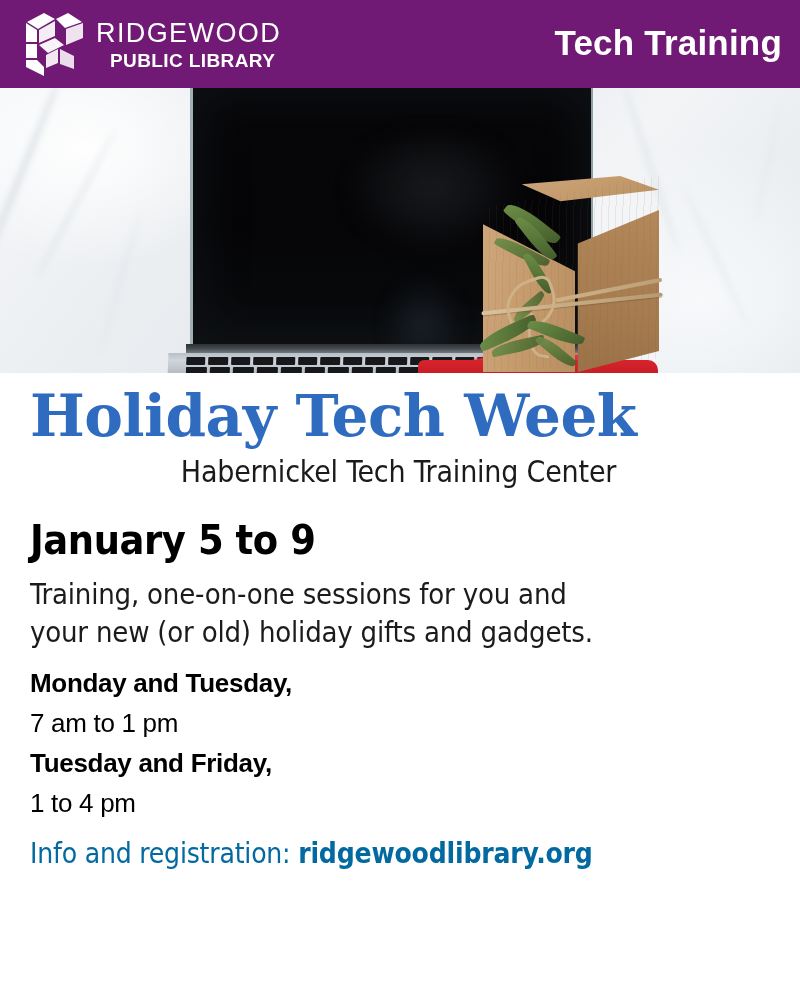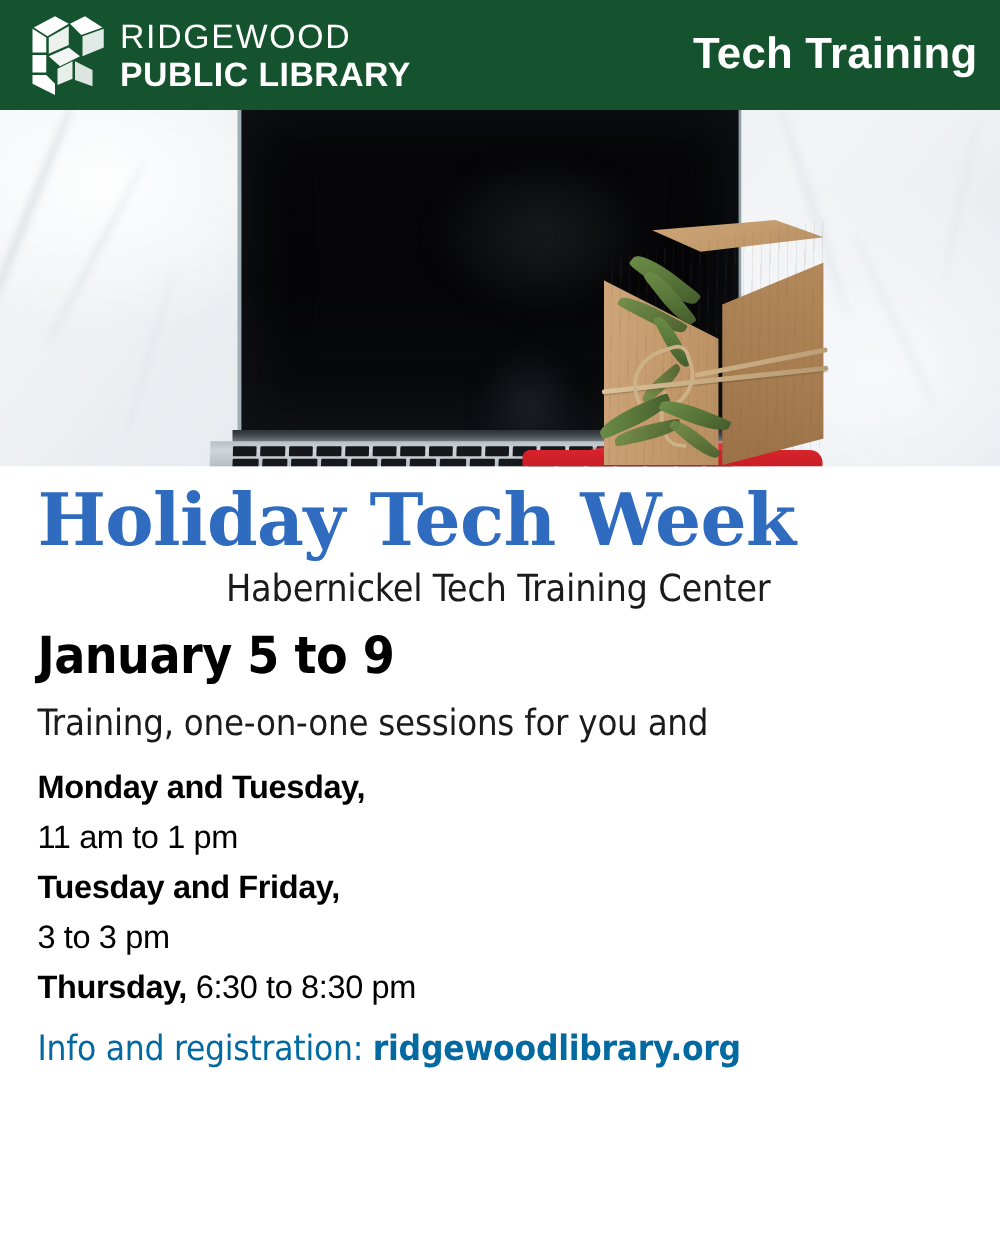--- a/index.html
+++ b/index.html
@@ -22,21 +22,21 @@
     background: #ffffff;
     overflow: hidden;
   }
 
   
   .header-bar {
     position: absolute;
     left: 0; top: 0;
     width: 800px;
     height: 88px;
-    background: #14532d;
+    background: #701a75;
     display: flex;
     align-items: center;
     justify-content: space-between;
     box-sizing: border-box;
     padding: 0 18px 0 22px;
   }
   .brand {
     display: flex;
     align-items: center;
     gap: 12px;
@@ -58,25 +58,26 @@
     color: #ffffff;
     font-family: "Liberation Sans", sans-serif;
     font-size: 27px;
     font-weight: 300;
     letter-spacing: 1.4px;
     line-height: 1.05;
   }
   .wordmark-bottom {
     color: #ffffff;
     font-family: "Liberation Sans", sans-serif;
-    font-size: 27px;
+    font-size: 19px;
     font-weight: 700;
     letter-spacing: 0.4px;
     line-height: 1.12;
     margin-top: 2px;
+    margin-left: 14px;
   }
   .header-title {
     color: #ffffff;
     font-family: Liberation Sans, sans-serif;
     font-weight: 700;
     font-size: 35px;
     letter-spacing: 0.2px;
     white-space: nowrap;
     padding-bottom: 2px;
   }
@@ -329,21 +330,21 @@
     margin-top: 8px;
     letter-spacing: -0.2px;
     text-align: center;
   }
   .dates {
     color: #000000;
     font-family: "DejaVu Sans Condensed", "Liberation Sans", sans-serif;
     font-weight: 700;
     font-size: 41px;
     line-height: 1.1;
-    margin-top: 11px;
+    margin-top: 27px;
     letter-spacing: -0.4px;
   }
   .description {
     color: #1b1b1b;
     font-family: "DejaVu Sans Condensed", "Liberation Sans", sans-serif;
     font-weight: 400;
     font-size: 29px;
     line-height: 1.32;
     margin-top: 12px;
     letter-spacing: -0.2px;
@@ -497,37 +498,35 @@
   <div class="content">
 
     <h1 class="title">Holiday Tech Week</h1>
 
     <div class="subtitle">Habernickel Tech Training Center</div>
 
     <div class="dates">January 5 to 9</div>
 
     <div class="description">
       <div>Training, one-on-one sessions for you and</div>
+      <div>your new (or old) holiday gifts and gadgets.</div>
     </div>
 
     <div class="schedule">
       <div class="sched-line">
         <span class="days">Monday and Tuesday,</span><span class="times"></span>
       </div>
       <div class="sched-line">
-        <span class="days"></span><span class="times">11 am to 1 pm</span>
+        <span class="days"></span><span class="times">7 am to 1 pm</span>
       </div>
       <div class="sched-line">
         <span class="days">Tuesday and Friday,</span><span class="times"></span>
       </div>
       <div class="sched-line">
-        <span class="days"></span><span class="times">3 to 3 pm</span>
-      </div>
-      <div class="sched-line">
-        <span class="days">Thursday,</span><span class="times"> 6:30 to 8:30 pm</span>
+        <span class="days"></span><span class="times">1 to 4 pm</span>
       </div>
     </div>
 
     <div class="footer">
       <span>Info and registration: </span><span class="url">ridgewoodlibrary.org</span>
     </div>
 
   </div>
 
 </div>

